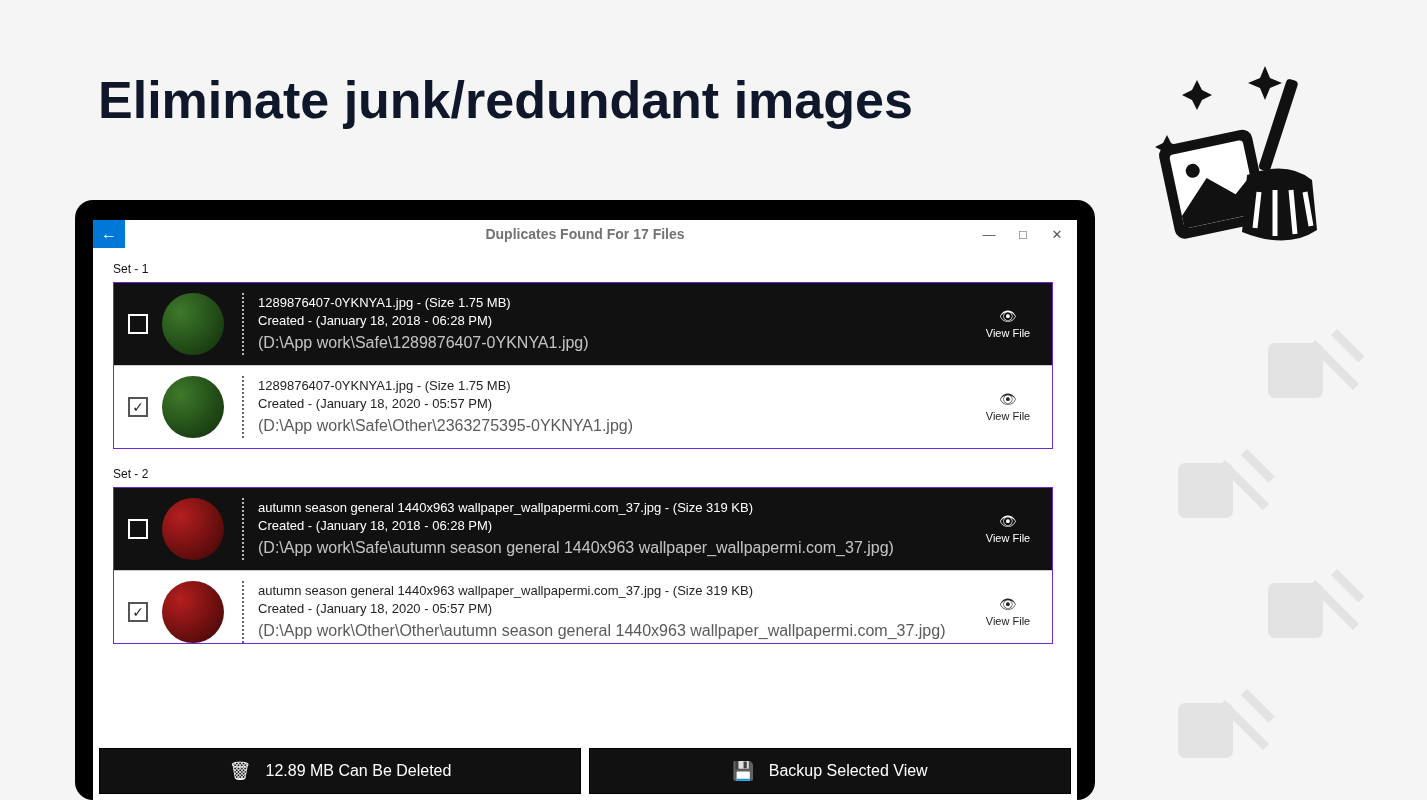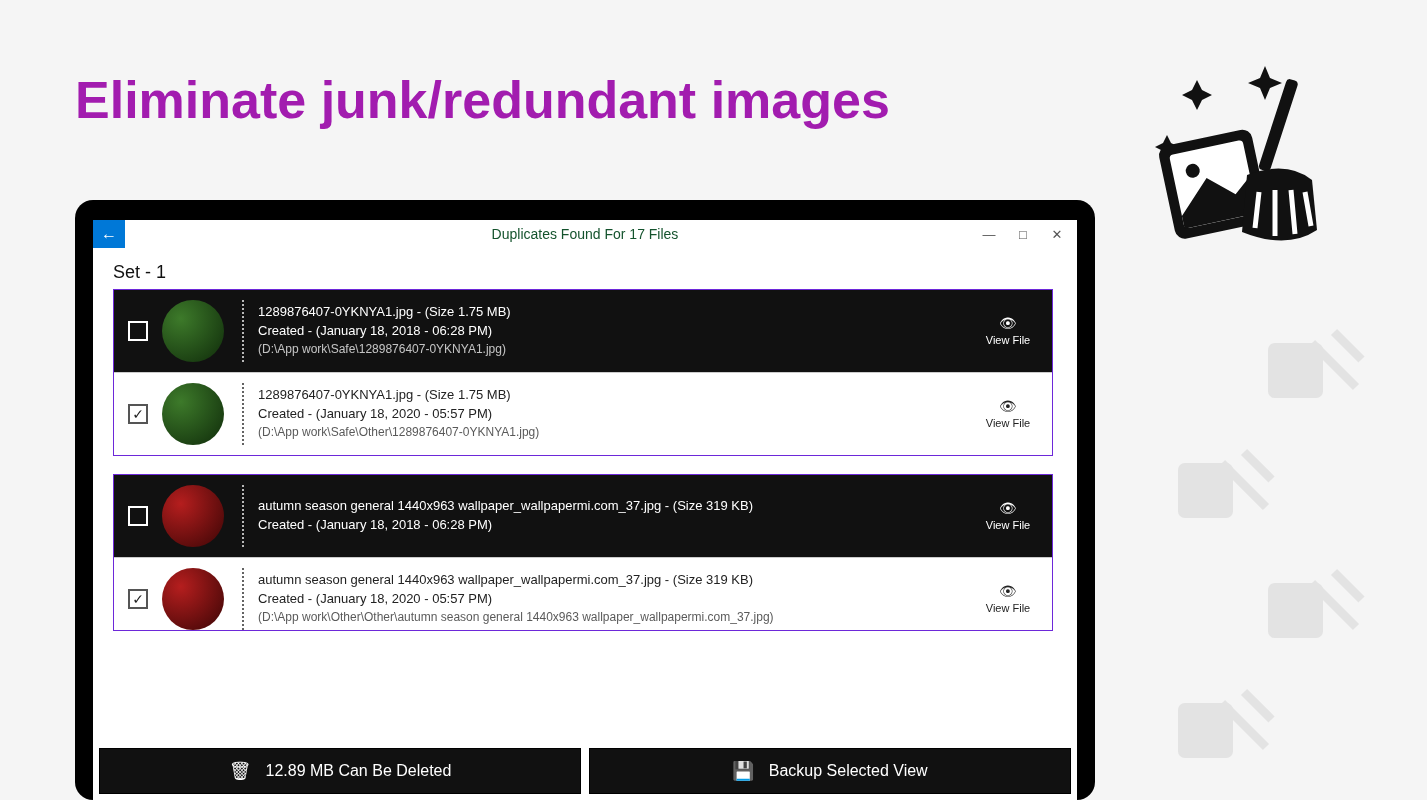--- a/index.html
+++ b/index.html
@@ -8,24 +8,24 @@
     width: 1427px;
     height: 800px;
     background: #f5f5f5;
     position: relative;
     overflow: hidden;
   }
   
   .headline {
     position: absolute;
     top: 70px;
-    left: 75px;
+    left: 98px;
     font-size: 52px;
     font-weight: 700;
-    color: #a21caf;
+    color: #0f172a;
   }
   
   .promo-icon {
     position: absolute;
     top: 60px;
     right: 90px;
   }
   
   .bg-pattern { position: absolute; opacity:0.08; }
   .bg-pattern svg { width:110px; height:110px; }
@@ -64,21 +64,22 @@
     color: #fff;
     display: flex;
     align-items: center;
     justify-content: center;
     font-size: 16px;
   }
   .win-title {
     position: absolute;
     left: 50%;
     transform: translateX(-50%);
-    color: #14532d;
+    color: #737373;
+    font-weight: bold;
   }
   .win-controls {
     position: absolute;
     right: 0;
     display: flex;
     gap: 14px;
     padding-right: 10px;
     color: #555;
     font-size: 13px;
   }
@@ -87,21 +88,21 @@
   
   .content {
     position: absolute;
     top: 28px;
     left: 0; right: 0;
     bottom: 52px;
     padding: 10px 24px 0 20px;
     overflow: hidden;
   }
   .set-label {
-    font-size: 18px;
+    font-size: 12px;
     color: #111;
     margin: 4px 0 6px 0;
     font-weight: 500;
   }
   .set-box {
     border: 1px solid #6d28d9;
     margin-bottom: 18px;
   }
   .file-row {
     display: flex;
@@ -139,21 +140,21 @@
     width: 0;
     border-left: 2px dotted currentColor;
     height: 62px;
     margin: 0 14px;
     opacity: 0.7;
     flex-shrink:0;
   }
   .file-info { flex: 1; font-size: 13px; line-height: 1.45; }
   .file-info .name {}
   .file-info .created {}
-  .file-info .path { opacity: 0.75; font-size: 12px; }
+  .file-info .path { opacity: 0.75; font-size: 16px; }
   .view-file {
     text-align: center;
     font-size: 11px;
     line-height: 1.2;
     flex-shrink:0;
     width:60px;
   }
   .view-file .eye { font-size: 14px; display:block; margin-bottom:2px;}
 
   
@@ -257,38 +258,40 @@
           </div>
         </div>
 
         <div class="file-row light">
           <div class="chk light">✓</div>
           <div class="thumb green"></div>
           <div class="vsep"></div>
           <div class="file-info">
             <div class="name">1289876407-0YKNYA1.jpg - (Size 1.75 MB)</div>
             <div class="created">Created - (January 18, 2020 - 05:57 PM)</div>
-            <div class="path">(D:\App work\Safe\Other\1289876407-0YKNYA1.jpg)</div>
+            <div class="path">(D:\App work\Safe\Other\2363275395-0YKNYA1.jpg)</div>
           </div>
           <div class="view-file">
             <span class="eye">👁</span>
             <span>View File</span>
           </div>
         </div>
       </div>
 
+      <div class="set-label">Set - 2</div>
       <div class="set-box" style="margin-bottom:13px;">
 
         <div class="file-row dark">
           <div class="chk dark"></div>
           <div class="thumb red"></div>
           <div class="vsep"></div>
           <div class="file-info">
             <div class="name">autumn season general 1440x963 wallpaper_wallpapermi.com_37.jpg - (Size 319 KB)</div>
             <div class="created">Created - (January 18, 2018 - 06:28 PM)</div>
+            <div class="path">(D:\App work\Safe\autumn season general 1440x963 wallpaper_wallpapermi.com_37.jpg)</div>
           </div>
           <div class="view-file">
             <span class="eye">👁</span>
             <span>View File</span>
           </div>
         </div>
 
         <div class="file-row light" style="min-height:62px; padding-bottom:0;">
           <div class="chk light">✓</div>
           <div class="thumb red"></div>

